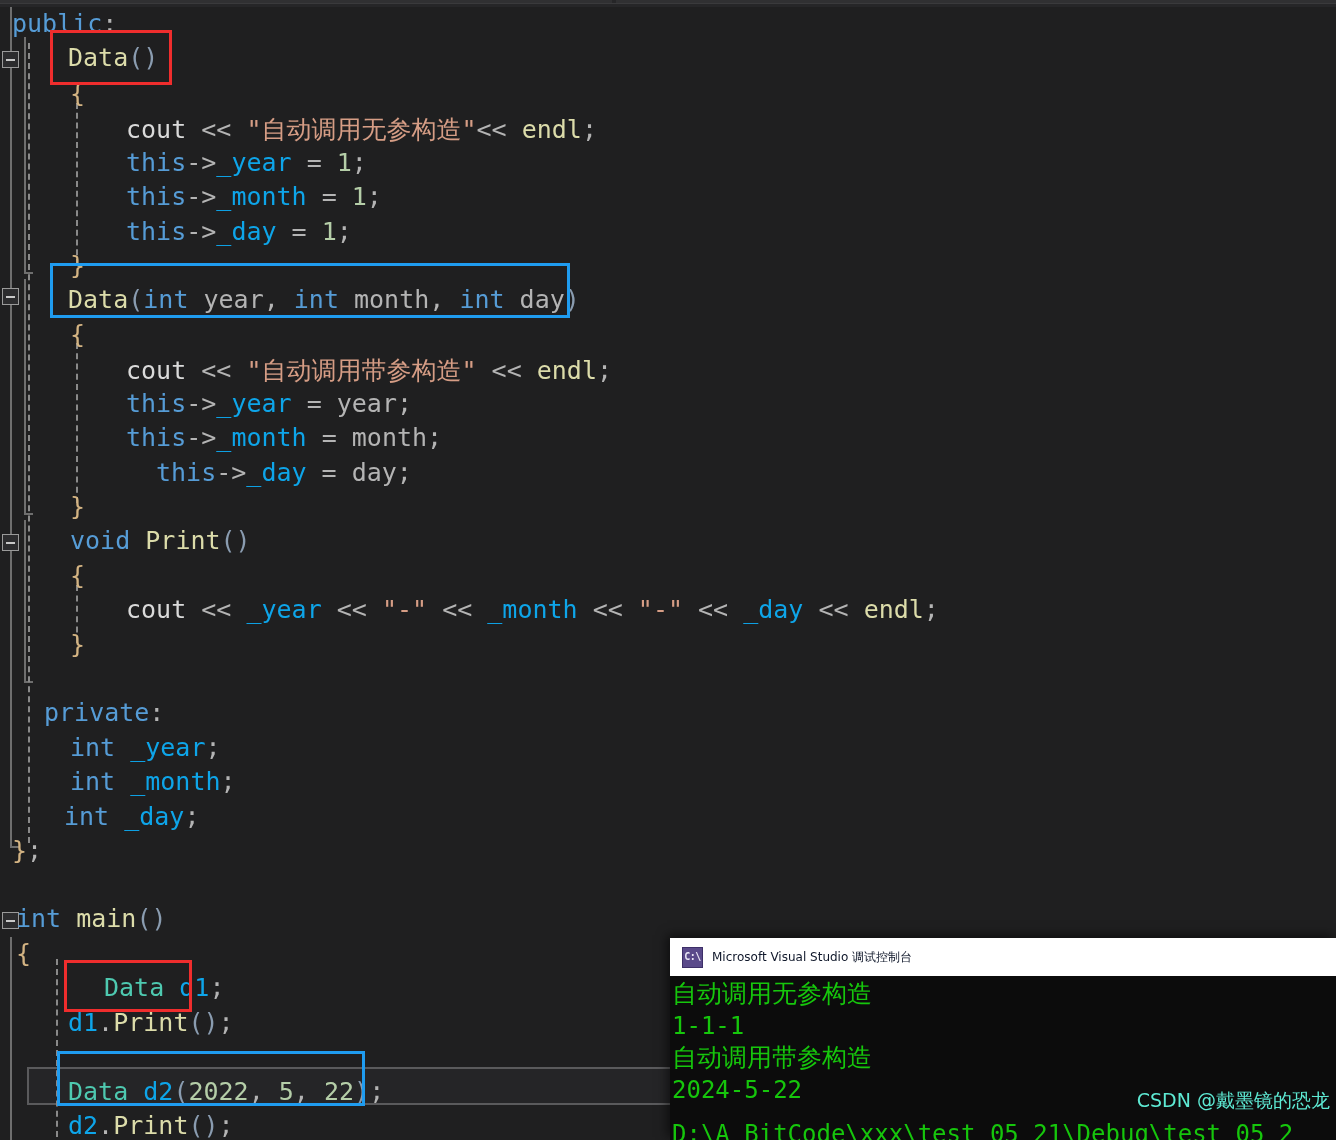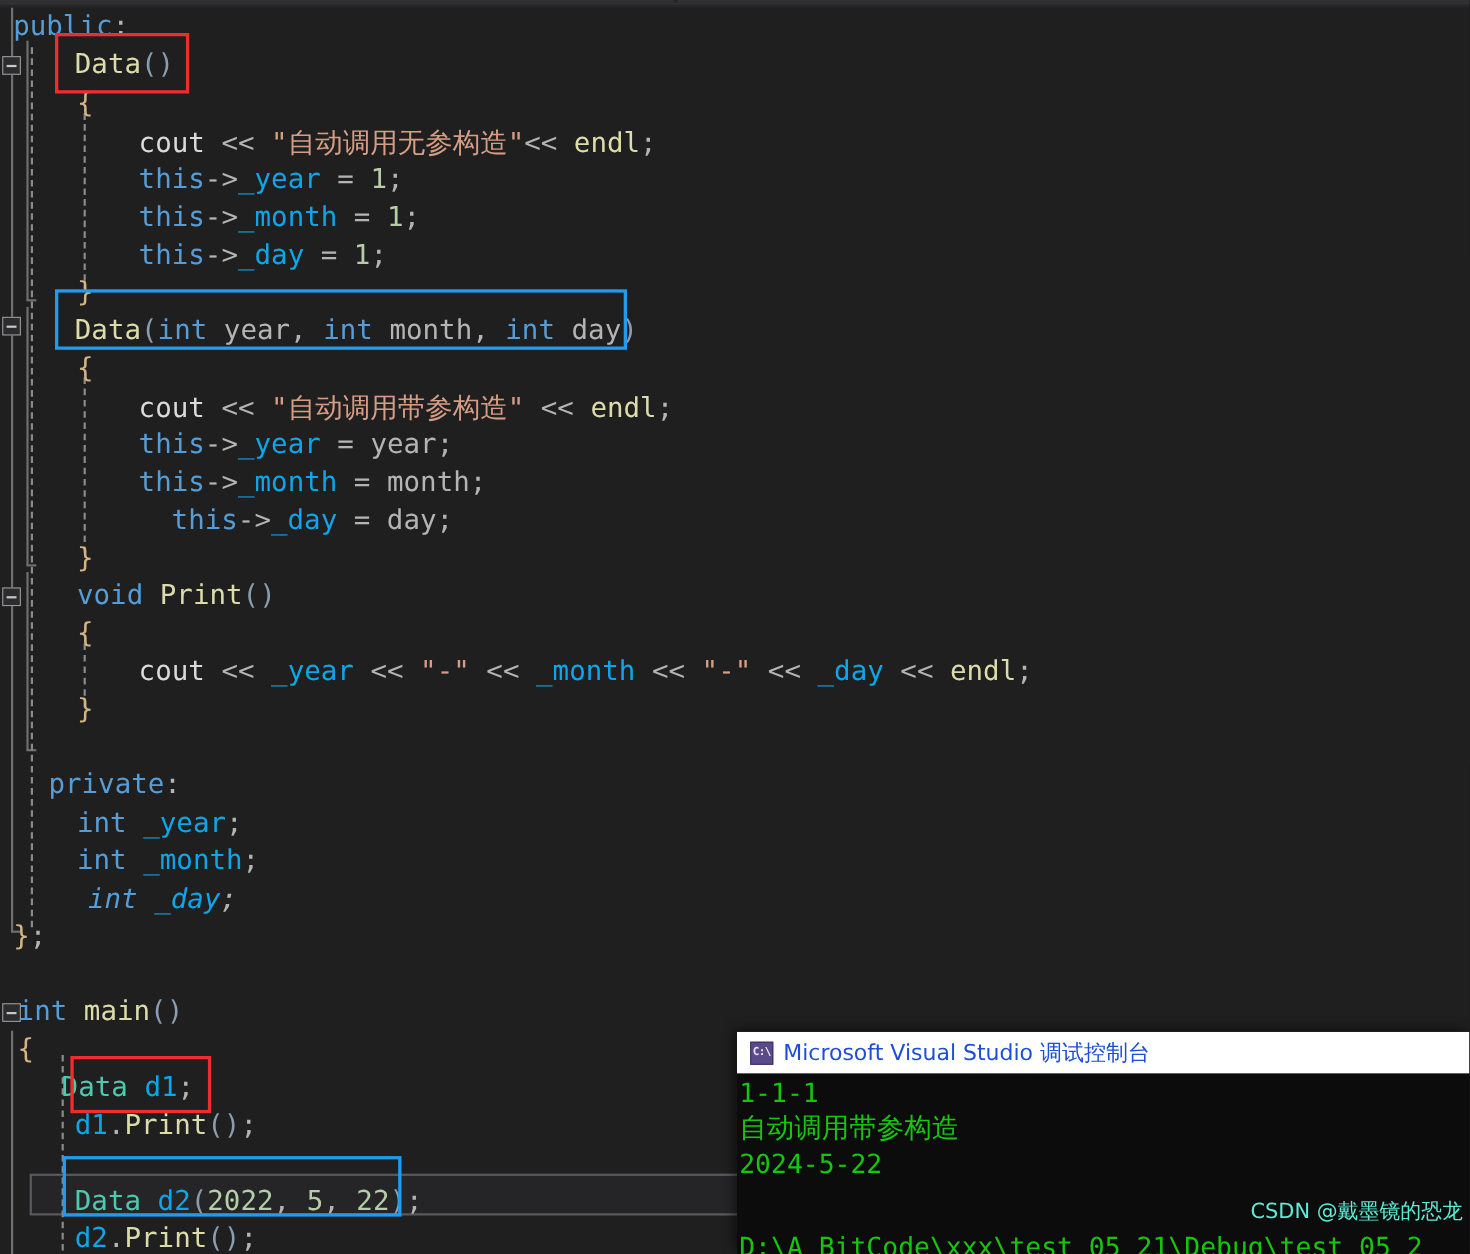--- a/index.html
+++ b/index.html
@@ -140,22 +140,22 @@
     text-align: center;
     font-family: "DejaVu Sans Mono", "Liberation Mono", monospace;
     font-size: 10px;
     font-weight: bold;
     color: #e9e6f5;
     line-height: 12px;
     letter-spacing: -0.5px;
   }
   .console-title-text {
     font-family: "DejaVu Sans", "Liberation Sans", sans-serif;
-    font-size: 20px;
-    color: #1d4ed8;
+    font-size: 12px;
+    color: #0f172a;
     white-space: nowrap;
   }
   .console-body {
     position: absolute; left: 0; top: 38px;
     width: 666px; height: 164px;
     background: #0c0c0c;
     padding: 2px 0 0 2px;
     box-sizing: border-box;
   }
   .cline {
@@ -268,29 +268,29 @@
     <div class="ln" style="left:126px; top:588px;"><span class="cout">cout</span><span class="op"> &lt;&lt; </span><span class="var">_year</span><span class="op"> &lt;&lt; </span><span class="str">"-"</span><span class="op"> &lt;&lt; </span><span class="var">_month</span><span class="op"> &lt;&lt; </span><span class="str">"-"</span><span class="op"> &lt;&lt; </span><span class="var">_day</span><span class="op"> &lt;&lt; </span><span class="fn">endl</span><span class="semi">;</span></div>
 
     <div class="ln" style="left:70px; top:623px;"><span class="brace">}</span></div>
 
     <div class="ln" style="left:12px; top:691px;margin-left:32px;"><span class="kw">private</span><span class="op">:</span></div>
 
     <div class="ln" style="left:70px; top:726px;"><span class="kw">int</span><span class="pl"> </span><span class="var">_year</span><span class="semi">;</span></div>
 
     <div class="ln" style="left:70px; top:760px;"><span class="kw">int</span><span class="pl"> </span><span class="var">_month</span><span class="semi">;</span></div>
 
-    <div class="ln" style="left:80px; top:795px;font-style:italic;"><span class="kw">int</span><span class="pl"> </span><span class="var">_day</span><span class="semi">;</span></div>
+    <div class="ln" style="left:64px; top:795px;"><span class="kw">int</span><span class="pl"> </span><span class="var">_day</span><span class="semi">;</span></div>
 
     <div class="ln" style="left:12px; top:829px;"><span class="brace">}</span><span class="semi">;</span></div>
 
     <div class="ln" style="left:16px; top:897px;"><span class="kw">int</span><span class="pl"> </span><span class="fn">main</span><span class="paren">()</span></div>
 
     <div class="ln" style="left:16px; top:932px;"><span class="brace">{</span></div>
 
-    <div class="ln" style="left:56px; top:966px;"><span class="type">Data</span><span class="pl"> </span><span class="var">d1</span><span class="semi">;</span></div>
+    <div class="ln" style="left:68px; top:966px;padding-left:36px;"><span class="type">Data</span><span class="pl"> </span><span class="var">d1</span><span class="semi">;</span></div>
 
     <div class="ln" style="left:68px; top:1001px;"><span class="var">d1</span><span class="op">.</span><span class="fn">Print</span><span class="paren">()</span><span class="semi">;</span></div>
 
     <div class="ln" style="left:68px; top:1070px;"><span class="type">Data</span><span class="pl"> </span><span class="var">d2</span><span class="paren">(</span><span class="num">2022</span><span class="pl">, </span><span class="num">5</span><span class="pl">, </span><span class="num">22</span><span class="paren">)</span><span class="semi">;</span></div>
 
     <div class="ln" style="left:68px; top:1104px;"><span class="var">d2</span><span class="op">.</span><span class="fn">Print</span><span class="paren">()</span><span class="semi">;</span></div>
 
     <div class="hl-red" style="left:50px; top:23px; width:122px; height:55px;"></div>
     <div class="hl-blue" style="left:50px; top:256px; width:520px; height:55px;"></div>
     <div class="hl-red" style="left:64px; top:953px; width:128px; height:52px;"></div>
@@ -299,20 +299,21 @@
 
   <div class="console-edge"></div>
   <div class="console">
     <div class="console-title">
       <div class="console-ico">
         <span>C:\</span>
       </div>
       <div class="console-title-text">Microsoft Visual Studio 调试控制台</div>
     </div>
     <div class="console-body">
+      <div class="cline cjk">自动调用无参构造</div>
       <div class="cline">1-1-1</div>
       <div class="cline cjk">自动调用带参构造</div>
       <div class="cline">2024-5-22</div>
       <div class="cline tail">D:\A_BitCode\xxx\test_05_21\Debug\test_05_2</div>
       <div class="watermark">CSDN @戴墨镜的恐龙</div>
     </div>
   </div>
 
 </div>
 

